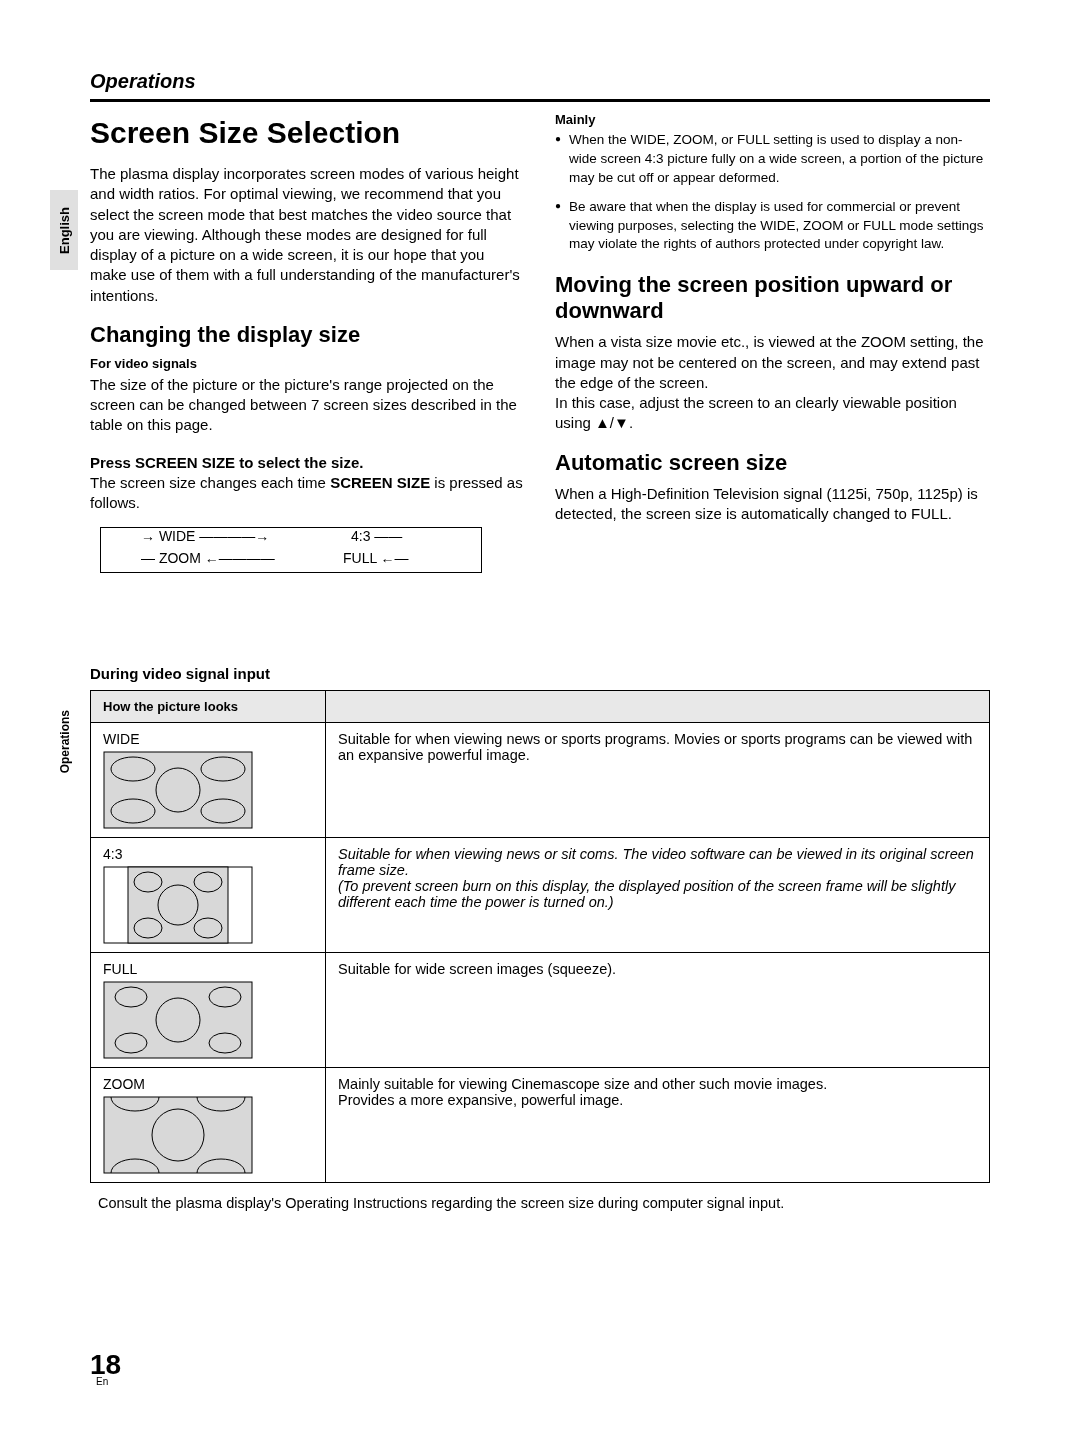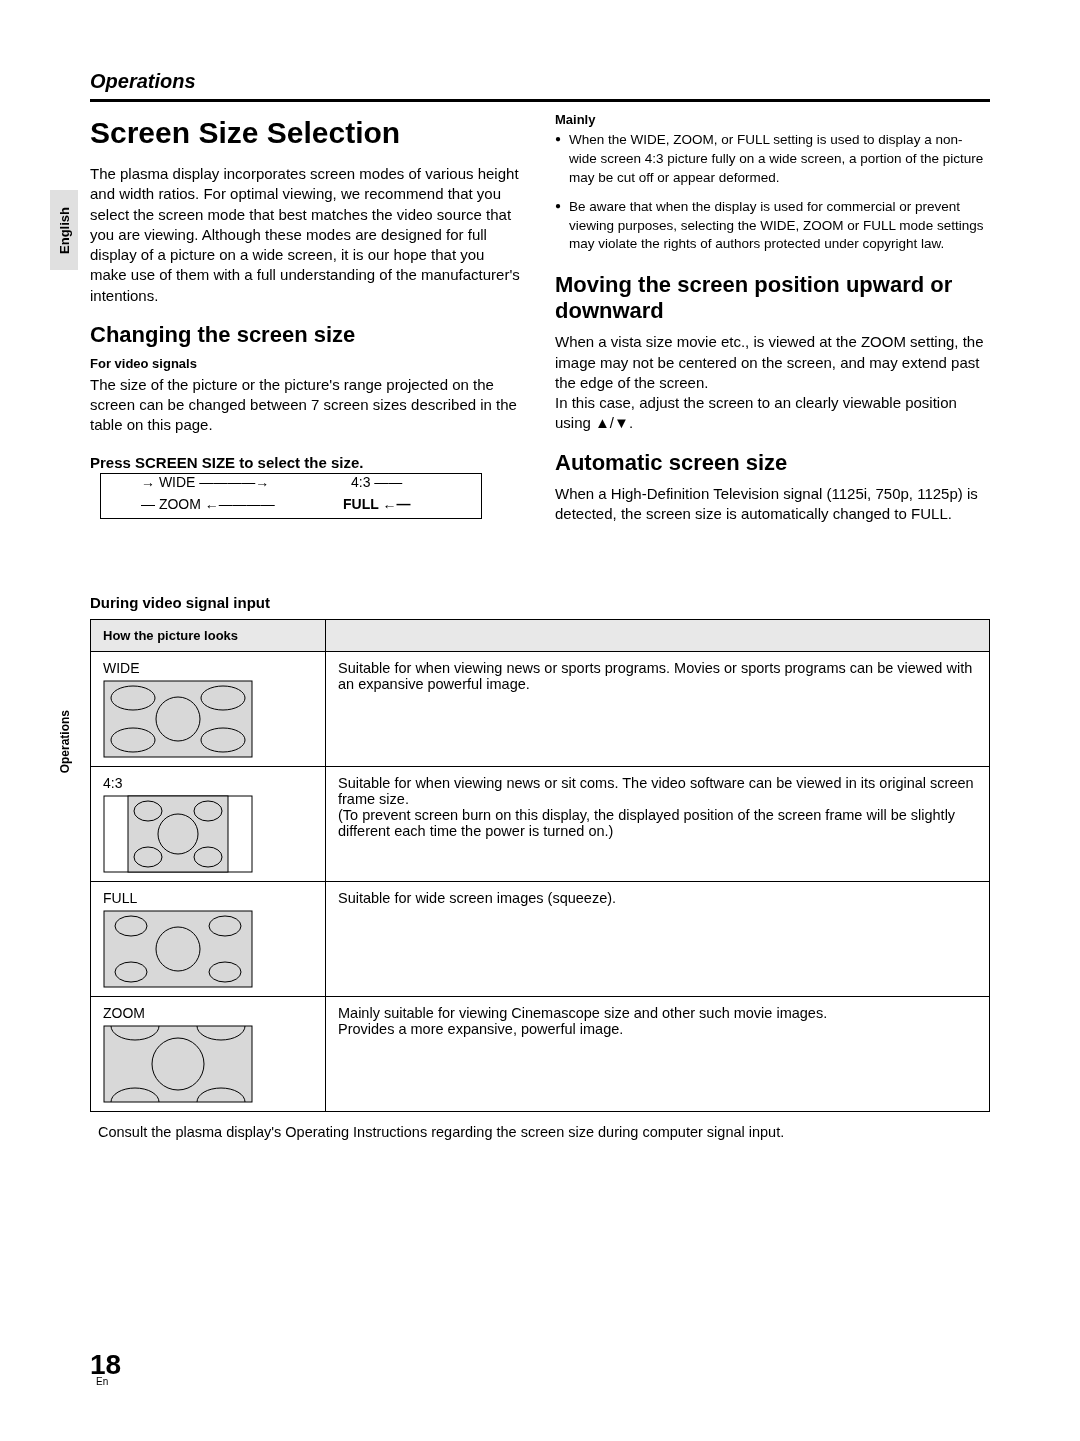--- a/index.html
+++ b/index.html
@@ -64,21 +64,21 @@
 
   
   .cycle {
     border:1px solid #000; width:380px; height:44px;
     position:relative; margin-left:10px;
     font-size:14px;
   }
   .cycle .lbl { position:absolute; }
 
   
-  .table-title { font-size:15px; font-weight:bold; margin:56px 0 8px 0; }
+  .table-title { font-size:15px; font-weight:bold; margin:92px 0 8px 0; }
   table.modes {
     border-collapse:collapse; width:100%;
     font-size:14.5px;
   }
   table.modes th, table.modes td {
     border:1px solid #000;
     padding:8px 12px;
     vertical-align:top;
     text-align:left;
   }
@@ -119,30 +119,33 @@
 
   <div class="vtab-left">
     <span>English</span>
   </div>
   <div class="vtab-ops">Operations</div>
 
   <div class="cols">
     <div class="col">
       <h1 class="title">Screen Size Selection</h1>
       <p class="body">The plasma display incorporates screen modes of various height and width ratios. For optimal viewing, we recommend that you select the screen mode that best matches the video source that you are viewing. Although these modes are designed for full display of a picture on a wide screen, it is our hope that you make use of them with a full understanding of the manufacturer's intentions.</p>
-      <h2 class="sub">Changing the screen size</h2>
+      <h2 class="sub">Changing the display size</h2>
       <div class="small-bold">For video signals</div>
       <p class="body">The size of the picture or the picture's range projected on the screen can be changed between 7 screen sizes described in the table on this page.</p>
       <div class="step-bold">Press SCREEN SIZE to select the size.</div>
+      <p class="step-body">
+        <span>The screen size changes each time </span><b>SCREEN SIZE</b><span> is pressed as follows.</span>
+      </p>
 
       <div class="cycle">
         <span class="lbl" style="left:40px; top:0;">→ <span>WIDE</span> ————→</span>
         <span class="lbl" style="left:250px; top:0;"><span>4:3</span> ——</span>
         <span class="lbl" style="left:40px; top:22px;">— <span>ZOOM</span> ←————</span>
-        <span class="lbl" style="left:242px; top:22px;font-weight:bold;"><span>FULL</span> ←—</span>
+        <span class="lbl" style="left:242px; top:22px;"><span>FULL</span> ←—</span>
       </div>
     </div>
 
     <div class="col">
       <div class="notes-head">Mainly</div>
       <ul class="notes">
         <li>When the WIDE, ZOOM, or FULL setting is used to display a non-wide screen 4:3 picture fully on a wide screen, a portion of the picture may be cut off or appear deformed.</li>
         <li>Be aware that when the display is used for commercial or prevent viewing purposes, selecting the WIDE, ZOOM or FULL mode settings may violate the rights of authors protected under copyright law.</li>
       </ul>
       <h2 class="sub">Moving the screen position upward or downward</h2>
@@ -188,21 +191,21 @@
                 <rect x="1" y="1" width="148" height="76" fill="none" stroke="#000"></rect>
              <rect x="25" y="1" width="100" height="76" fill="#d8d8d8" stroke="#000"></rect>
              <ellipse cx="45" cy="16" rx="14" ry="10" fill="none" stroke="#000"></ellipse>
              <ellipse cx="105" cy="16" rx="14" ry="10" fill="none" stroke="#000"></ellipse>
              <ellipse cx="45" cy="62" rx="14" ry="10" fill="none" stroke="#000"></ellipse>
              <ellipse cx="105" cy="62" rx="14" ry="10" fill="none" stroke="#000"></ellipse>
              <circle cx="75" cy="39" r="20" fill="none" stroke="#000"></circle>
               </svg>
             </span>
           </td>
-          <td style="white-space: pre-line;">Suitable for when viewing news or sit coms. The video software can be viewed in its original screen frame size.
+          <td style="white-space: pre-line; font-style: italic;">Suitable for when viewing news or sit coms. The video software can be viewed in its original screen frame size.
 (To prevent screen burn on this display, the displayed position of the screen frame will be slightly different each time the power is turned on.)</td>
         </tr>
         <tr>
           <td class="pic">
             <div class="mode-name">FULL</div>
                    <span class="screen-ico">
               <svg width="150" height="78" viewBox="0 0 150 78">
                 <rect x="1" y="1" width="148" height="76" fill="#d8d8d8" stroke="#000"></rect>
              <ellipse cx="28" cy="16" rx="16" ry="10" fill="none" stroke="#000"></ellipse>
              <ellipse cx="122" cy="16" rx="16" ry="10" fill="none" stroke="#000"></ellipse>

